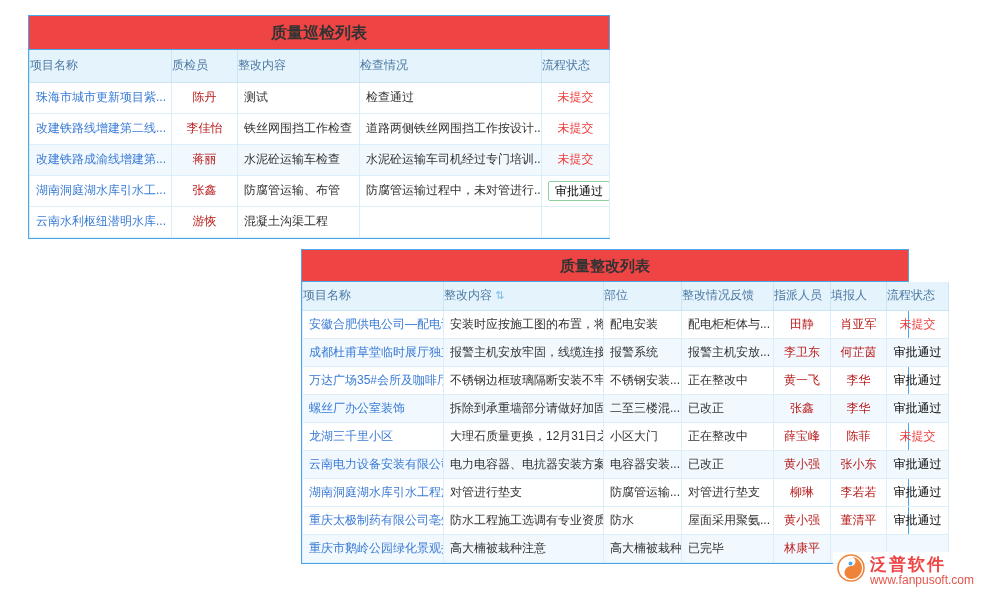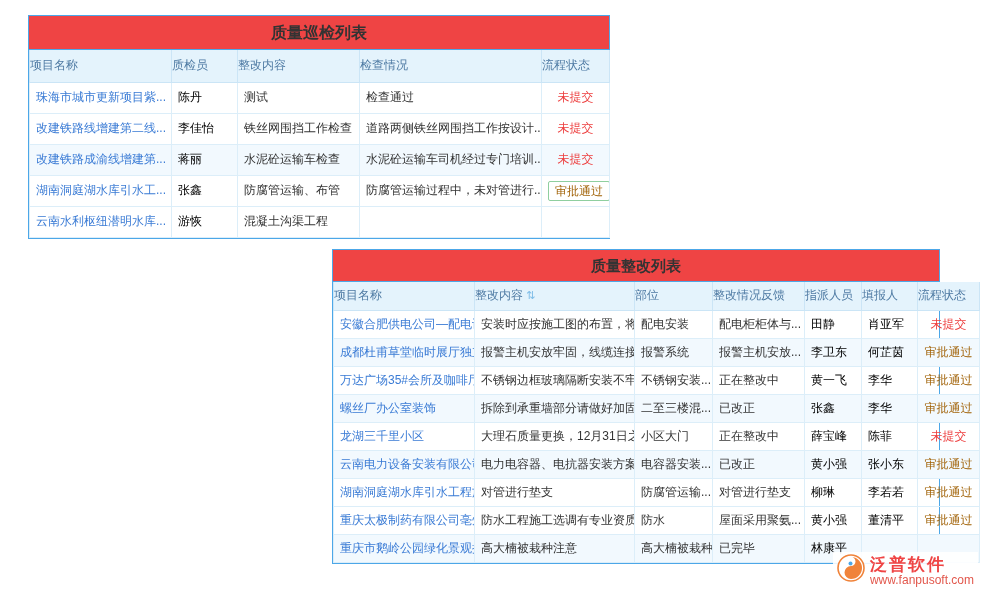--- a/index.html
+++ b/index.html
@@ -9,21 +9,21 @@
     font-family:"Liberation Sans","DejaVu Sans",sans-serif;
     position:relative;
     overflow:hidden;
   }
   .panel {
     position:absolute;
     background:#ffffff;
     border:1px solid #4CA7E8;
   }
   .panel-inspection { left:28px; top:15px; width:582px; z-index:1; }
-  .panel-rectification { left:332px; top:249px; width:608px; z-index:2; }
+  .panel-rectification { left:301px; top:249px; width:608px; z-index:2; }
   .panel-title {
     text-align:center;
     font-weight:bold;
     color:#333333;
     background:#ef4444;
     border-bottom:1px solid #4CA7E8;
   }
   .panel-inspection .panel-title { height:34px; line-height:34px; font-size:16px; }
   .panel-rectification .panel-title { height:32px; line-height:32px; font-size:15px; }
   table.grid { width:100%; border-collapse:collapse; table-layout:fixed; }
@@ -44,25 +44,25 @@
     padding:0 6px;
     overflow:hidden; white-space:nowrap;
     text-align:left;
   }
   .panel-inspection th { height:32px; }
   .panel-inspection td { height:31px; }
   .panel-rectification th { height:28px; }
   .panel-rectification td { height:28px; }
   tr.alt td { background:#F2F9FE; }
   td.c-name { color:#3A7BD5; cursor:pointer; }
-  td.c-inspector, td.c-assignee, td.c-reporter { color:#000000; }
+  td.c-inspector, td.c-assignee, td.c-reporter { color:#b91c1c; text-align:center; }
   td.c-status { text-align:center; }
   .sc-red .st { color:#ED3F3F; }
   .sc-orange .st { color:#FF9900; }
-  .sc-green .st { color:#a16207; }
+  .sc-green .st { color:#000000; }
   .panel-inspection .sc-green .st {
     border:1px solid #8FCF9F;
     padding:2px 6px;
     border-radius:2px;
     display:inline-block;
     line-height:14px;
   }
   .sort-icon { color:#7FBDE8; font-size:11px; margin-left:3px; cursor:pointer; }
   .brand {
     position:absolute; right:22px; bottom:12px; z-index:3;

